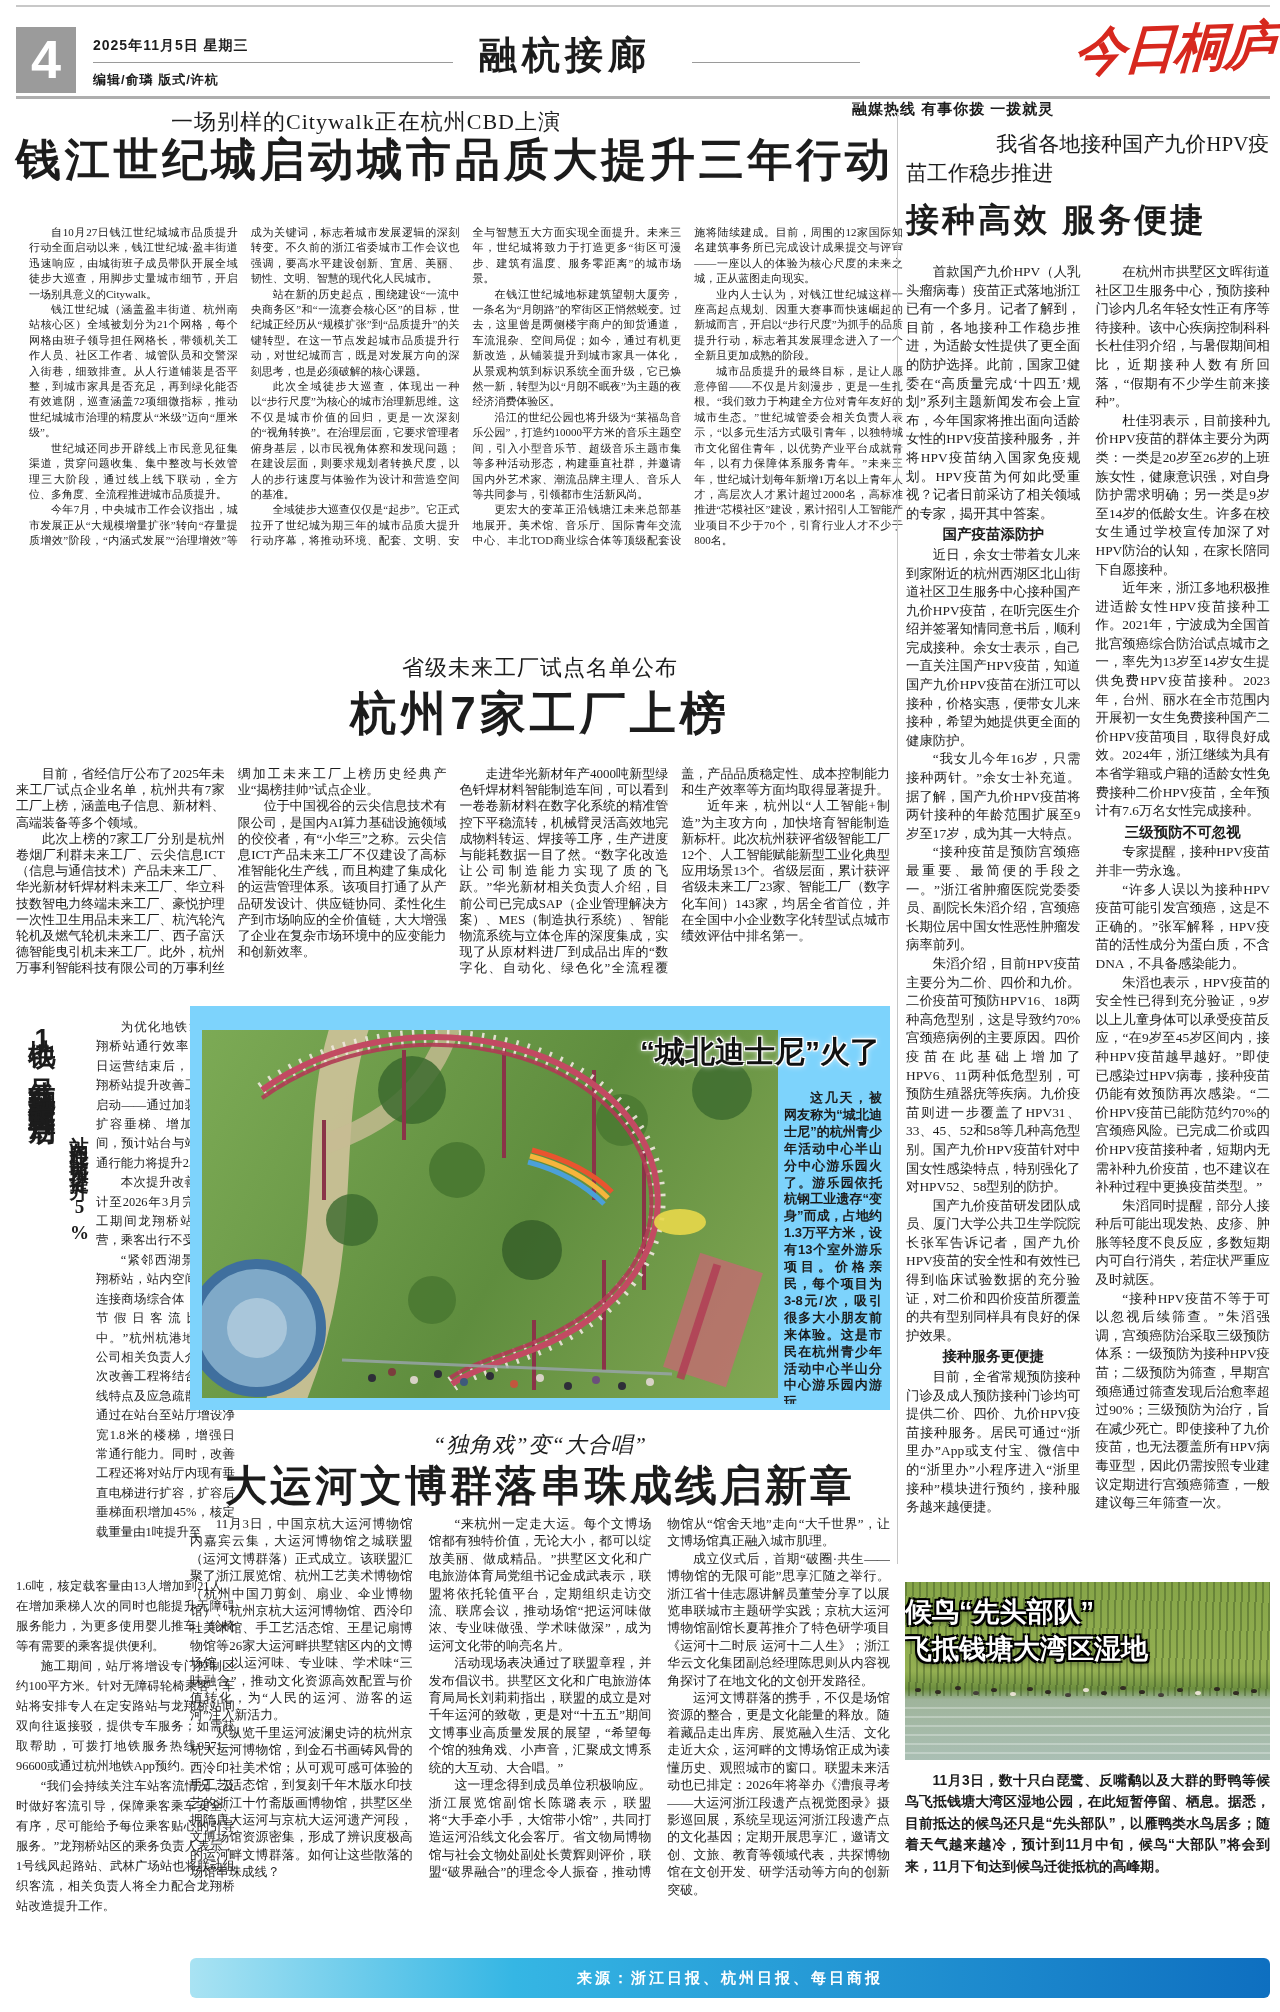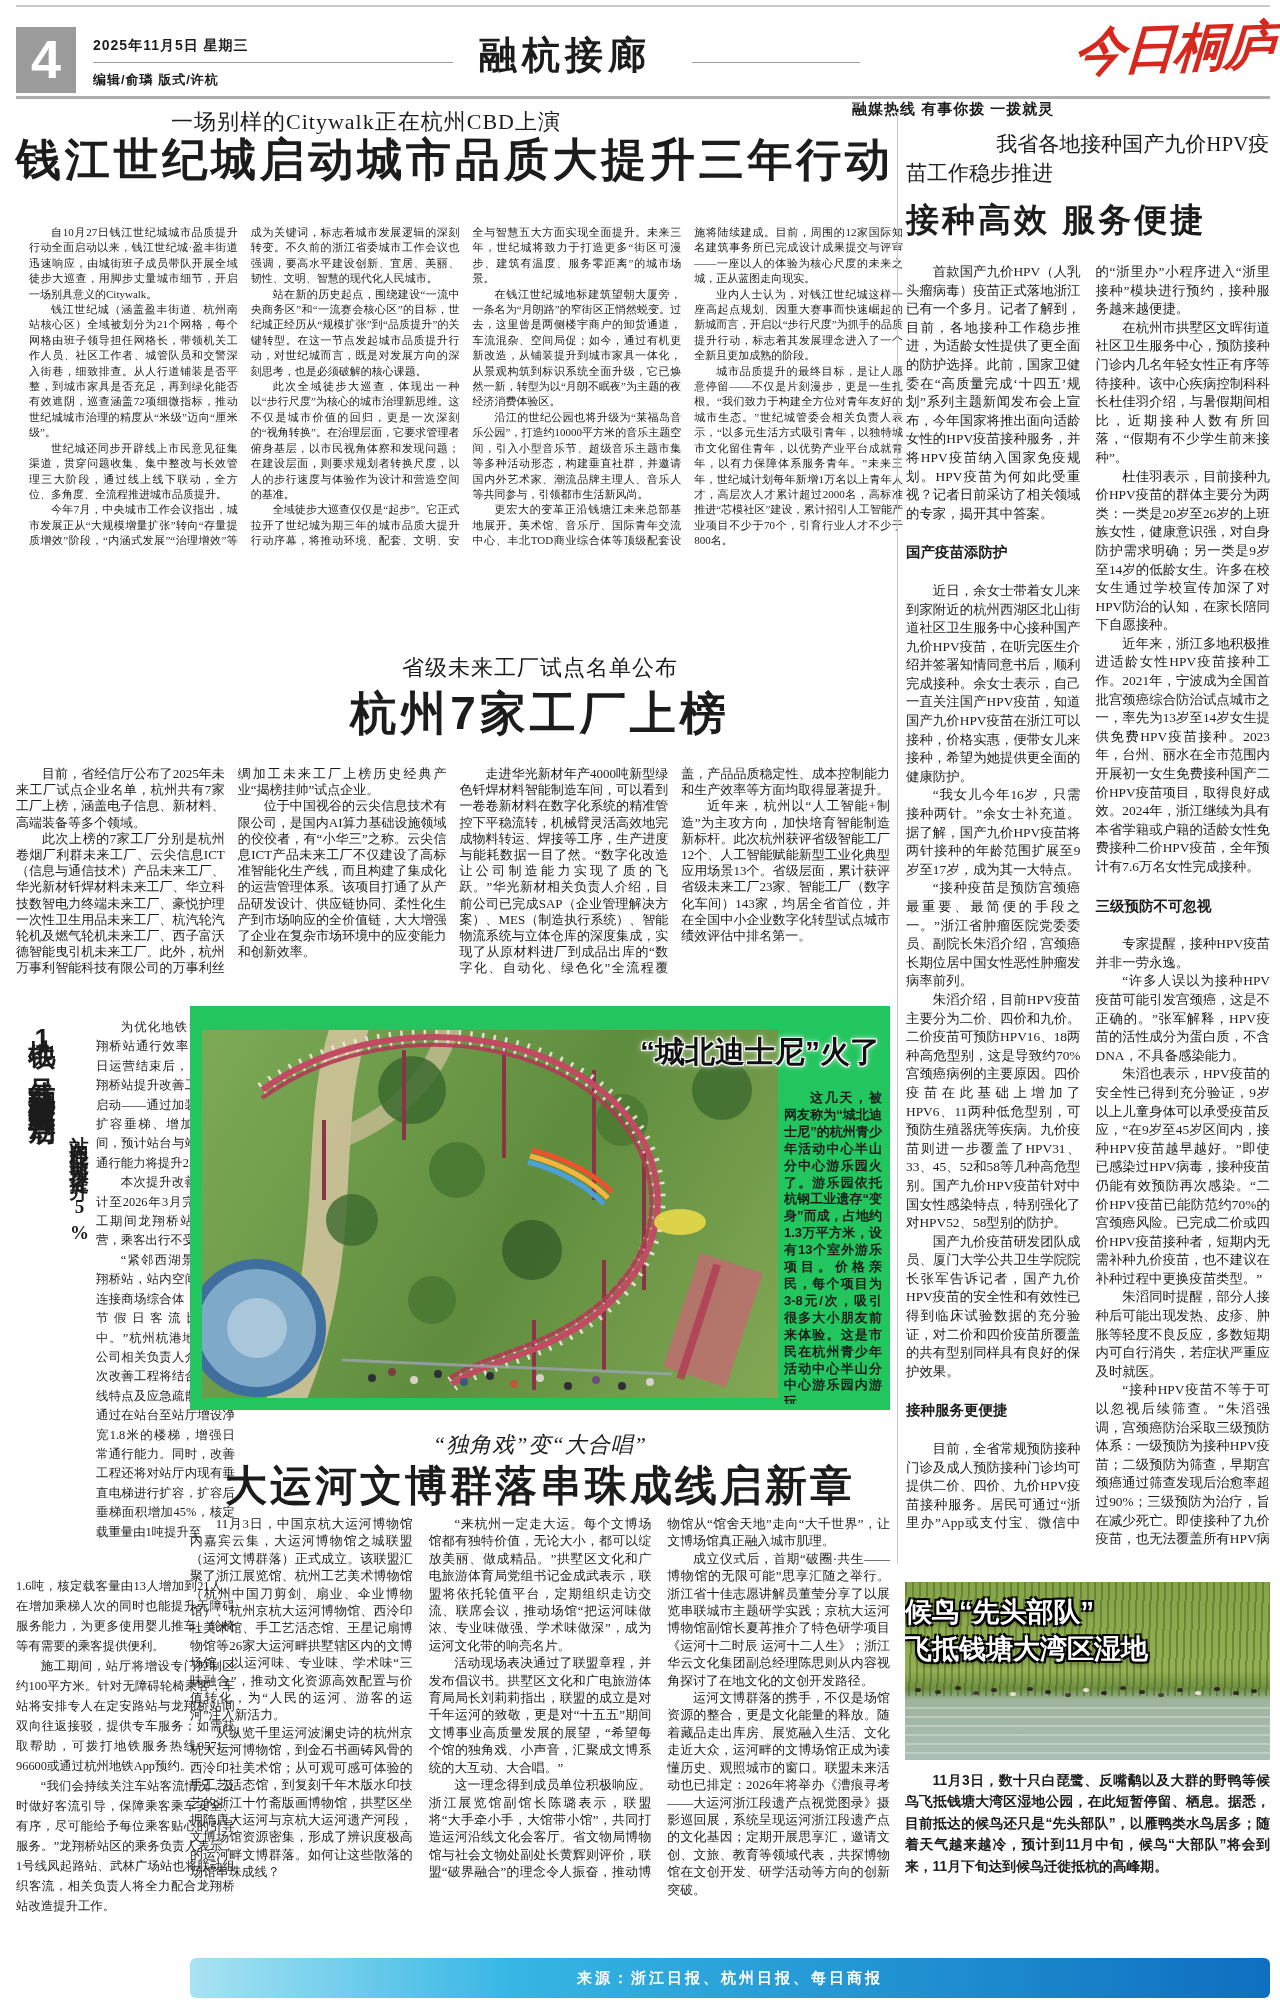--- a/index.html
+++ b/index.html
@@ -28,39 +28,39 @@
   .main-headline{position:absolute;left:16px;top:132px;width:874px;font-family:"Liberation Sans",sans-serif;
           font-weight:900;font-size:45px;line-height:56px;text-align:justify;text-align-last:justify;}
   .main-body{position:absolute;left:29px;top:197px;width:874px;height:368px;column-count:4;column-gap:13px;
           font-size:11px;line-height:15.4px;text-align:justify;overflow:hidden;margin-top:28px;}
   .v-rule{position:absolute;left:897px;top:112px;width:1px;height:1452px;background:#c6c6c6;}
   
   .hpv{position:absolute;left:906px;top:130px;width:364px;}
   .hpv-kicker{font-size:21px;line-height:29px;text-indent:4.3em;}
   .hpv-headline{font-family:"Liberation Sans",sans-serif;font-weight:900;font-size:33px;letter-spacing:3px;margin:10px 0 20px;}
   .hpv-body{height:1286px;column-count:2;column-gap:15px;font-size:13.4px;line-height:18.6px;text-align:justify;overflow:hidden;}
-  .subhead{font-family:"Liberation Sans",sans-serif;font-weight:700;font-size:14.5px;text-indent:0;margin:20px 0;}
+  .subhead{font-family:"Liberation Sans",sans-serif;font-weight:700;font-size:14.5px;text-align:center;text-indent:0;margin:2px 0;}
   
   .fac-kicker{position:absolute;left:190px;top:653px;width:700px;text-align:center;font-size:22px;letter-spacing:1px;}
   .fac-headline{position:absolute;left:190px;top:683px;width:700px;text-align:center;
           font-family:"Liberation Sans",sans-serif;font-weight:900;font-size:46px;letter-spacing:4px;}
   .fac-body{position:absolute;left:16px;top:766px;width:874px;height:228px;column-count:4;column-gap:13px;
           font-size:13px;line-height:16.2px;text-align:justify;overflow:hidden;}
   
   .metro{position:absolute;left:16px;top:1018px;width:219px;}
   .metro-top{display:flex;height:556px;overflow:hidden;}
   .metro-vt{writing-mode:vertical-rl;text-orientation:upright;font-family:"Liberation Sans",sans-serif;
           font-weight:900;font-size:27px;letter-spacing:3px;width:44px;}
   .metro-vst{writing-mode:vertical-rl;text-orientation:upright;font-weight:700;font-size:19px;letter-spacing:5px;
           width:32px;margin-top:102px;}
   .metro-col{flex:1;padding-left:4px;font-size:12.4px;line-height:19.4px;text-align:justify;overflow:hidden;}
   .metro-bottom{height:384px;margin-top:2px;font-size:12.4px;line-height:20px;text-align:justify;overflow:hidden;}
   .no-indent{text-indent:0;}
   
-  .disney{position:absolute;left:190px;top:1006px;width:700px;height:404px;background:#22c55e;}
+  .disney{position:absolute;left:190px;top:1006px;width:700px;height:404px;background:#7dd3fc;}
   .park-photo{position:absolute;left:12px;top:24px;width:576px;height:368px;overflow:hidden;
           background:linear-gradient(120deg,#7caa55,#5f8d3e 55%,#83a854);}
   .park-photo svg{display:block;}
   .disney-title{position:absolute;right:10px;top:26px;font-family:"Liberation Sans",sans-serif;font-weight:900;
           font-size:30px;color:#111;white-space:nowrap;
           text-shadow:0 0 3px #fff,0 0 6px #fff,1px 1px 0 #fff,-1px -1px 0 #fff,1px -1px 0 #fff,-1px 1px 0 #fff;}
   .disney-text{position:absolute;right:8px;top:84px;width:98px;height:314px;overflow:hidden;
           font-family:"Liberation Sans",sans-serif;font-weight:700;font-size:13px;line-height:16.9px;text-align:justify;}
   
   .canal-kicker{position:absolute;left:190px;top:1430px;width:700px;text-align:center;font-size:22px;letter-spacing:1px;font-style:italic;}

